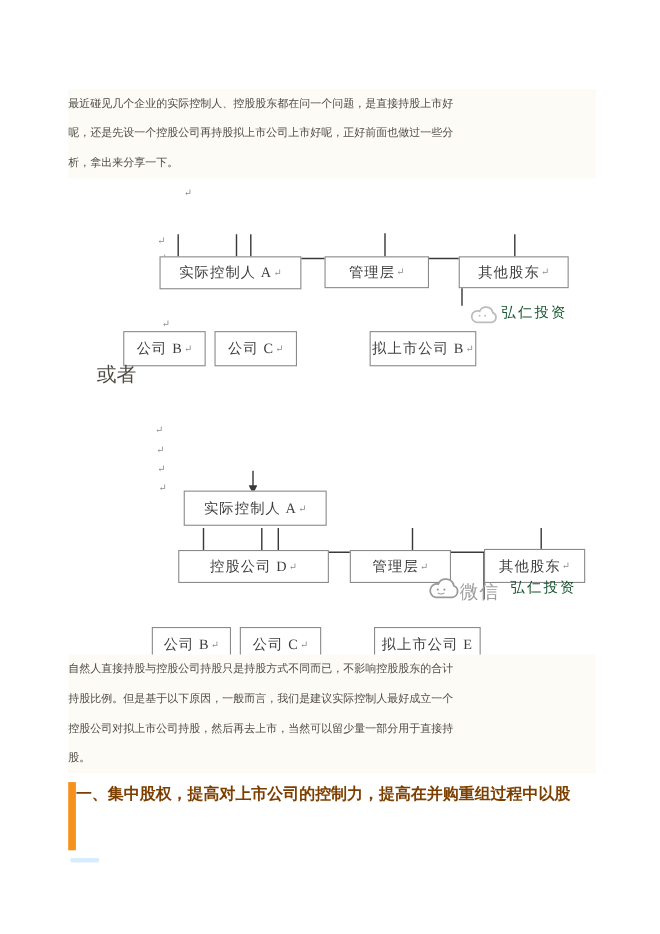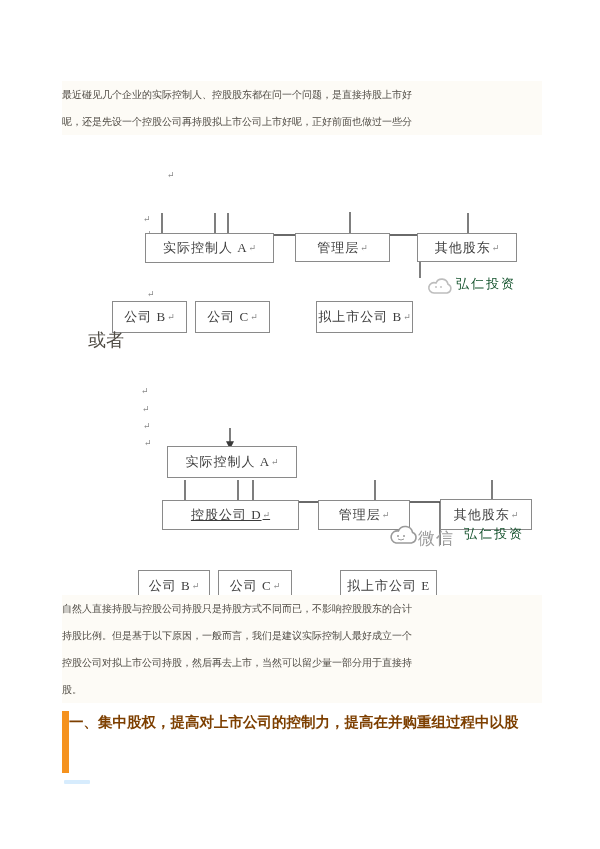--- a/index.html
+++ b/index.html
@@ -35,20 +35,21 @@
     background:rgba(150,205,250,0.38);border-radius:1px;}
 </style>
 </head>
 <body>
 
 <div class="page">
 
   <div class="para" style="top:81px;">
     <div class="line">最近碰见几个企业的实际控制人、控股股东都在问一个问题，是直接持股上市好</div>
     <div class="line">呢，还是先设一个控股公司再持股拟上市公司上市好呢，正好前面也做过一些分</div>
+    <div class="line">析，拿出来分享一下。</div>
   </div>
 
   <div class="diagram" style="top:172px;height:132px;">
     <svg class="connectors" width="600" height="132">
       <defs>
         <marker id="arrA" viewBox="0 0 10 10" refX="8.5" refY="5" markerWidth="9" markerHeight="8" orient="auto" markerUnits="userSpaceOnUse">
           <path d="M0,0 L10,5 L0,10 z" fill="#3a3a3a"></path>
         </marker>
       </defs>
       <path d="M162,41 V76" stroke="#3a3a3a" stroke-width="1.3" fill="none" marker-end="url(#arrA)"></path>
@@ -77,21 +78,21 @@
         <span class="pilcrow">↵</span>
     </div>
     <div class="dbox" style="left:112px;top:81px;width:73px;height:30px;">
       <span>公司 B</span>
         <span class="pilcrow">↵</span>
     </div>
     <div class="dbox" style="left:195px;top:81px;width:73px;height:30px;">
       <span>公司 C</span>
         <span class="pilcrow">↵</span>
     </div>
-    <div class="dbox" style="left:316px;top:81px;width:95px;height:30px;">
+    <div class="dbox" style="left:336px;top:81px;width:95px;height:30px;">
       <span>拟上市公司 B</span>
         <span class="pilcrow">↵</span>
     </div>
 
     <svg class="wm-cloud" style="left:426px;top:102px;" width="30" height="23">
       <path d="M8,19 a5.2,5.2 0 1,1 2,-10 a6.3,6.3 0 0,1 12,1.2 a4.6,4.6 0 0,1 -1,8.8 z" fill="none" stroke="#bdbdbd" stroke-width="1.6"></path>
       <circle cx="10" cy="13" r="0.9" fill="#bdbdbd"></circle>
         <circle cx="15" cy="13" r="0.9" fill="#bdbdbd"></circle>
     </svg>
     <span class="wm-text" style="left:456px;top:103px;">弘仁投资</span>
@@ -116,21 +117,21 @@
 
     <span class="pmark" style="left:141px;top:6px;">↵</span>
     <span class="pmark" style="left:142px;top:24px;">↵</span>
     <span class="pmark" style="left:143px;top:41px;">↵</span>
     <span class="pmark" style="left:144px;top:58px;">↵</span>
 
     <div class="dbox" style="left:167px;top:18px;width:128px;height:30px;">
       <span>实际控制人 A</span>
         <span class="pilcrow">↵</span>
     </div>
-    <div class="dbox" style="left:162px;top:72px;width:135px;height:28px;text-decoration:underline;">
+    <div class="dbox" style="left:162px;top:72px;width:135px;height:28px;">
       <span>控股公司 D</span>
         <span class="pilcrow">↵</span>
     </div>
     <div class="dbox" style="left:318px;top:72px;width:90px;height:28px;">
       <span>管理层</span>
         <span class="pilcrow">↵</span>
     </div>
     <div class="dbox" style="left:440px;top:71px;width:90px;height:29px;">
       <span>其他股东</span>
         <span class="pilcrow">↵</span>

